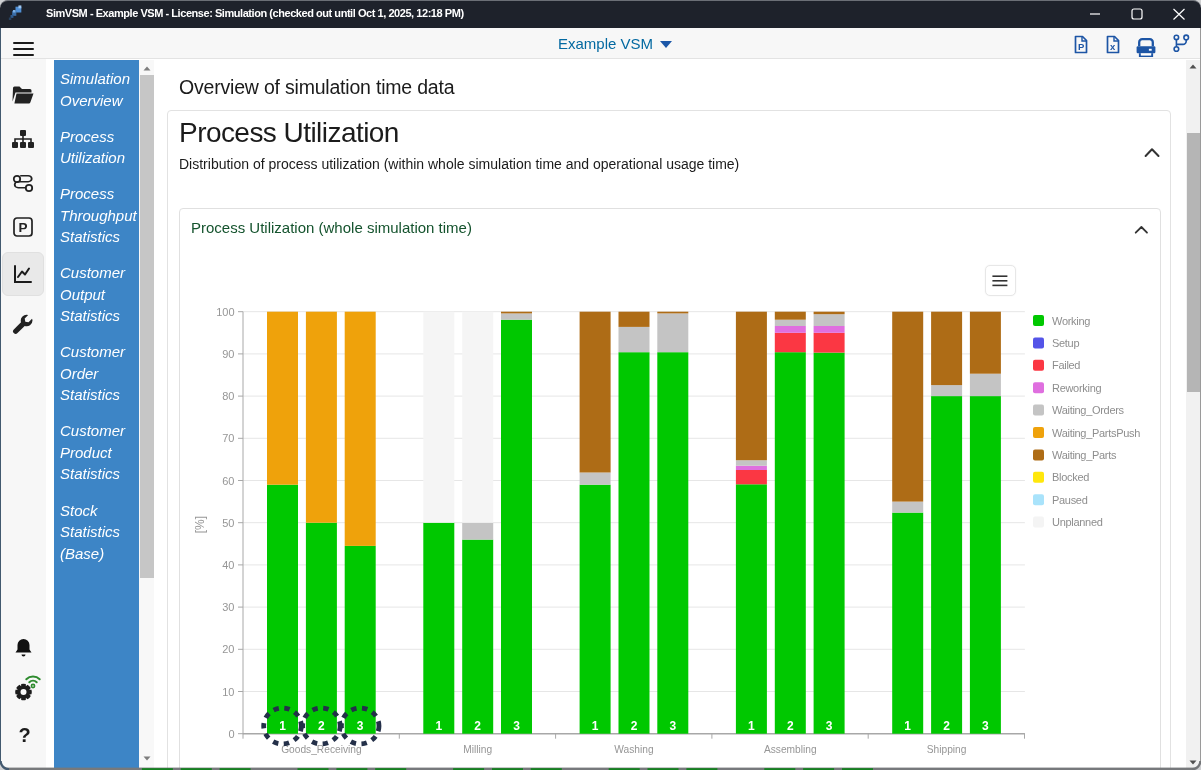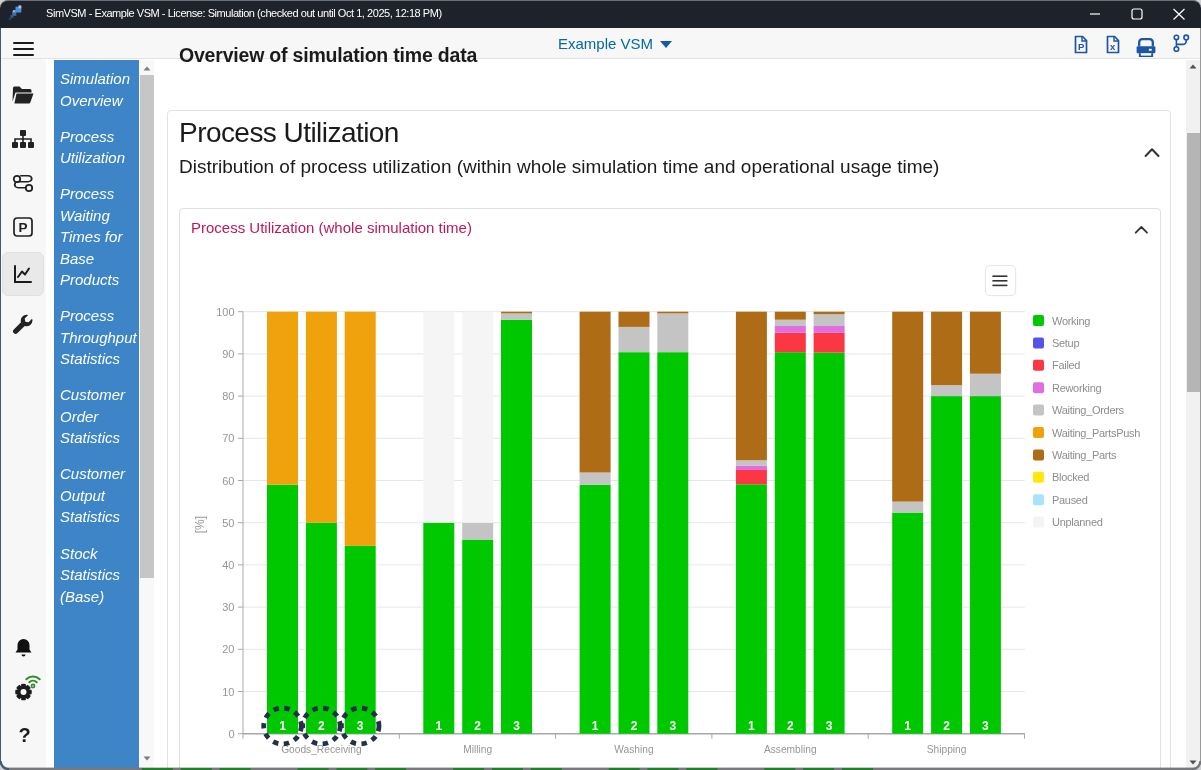--- a/index.html
+++ b/index.html
@@ -2,42 +2,42 @@
 <html><head>
 <meta charset="utf-8">
 <style>
   * { margin:0; padding:0; box-sizing:border-box; }
   html,body { width:1201px; height:770px; overflow:hidden; background:#cfd0d2; }
   body { font-family:"Liberation Sans", sans-serif; position:relative; }
   .abs { position:absolute; }
   
   #titlebar { left:0; top:0; width:1201px; height:28px; background:#1e222b;
     border-radius:8px 8px 0 0; border-top:1px solid #6b6f76; }
-  #titletext { left:26px; top:7px; color:#ffffff; font-size:11px; font-weight:400; letter-spacing:-0.45px;padding-left:20px; }
+  #titletext { left:26px; top:7px; color:#ffffff; font-size:11px; font-weight:700; letter-spacing:-0.45px;padding-left:20px; }
   
   #toolbar { left:0; top:28px; width:1201px; height:30.5px; background:#f7f7f7; border-bottom:1px solid #e3e3e3; }
   #appname { left:558px; top:35px; color:#0369a1; font-size:15px; font-weight:400; }
   
   #rail { left:0; top:58.5px; width:46px; height:711.5px; background:#f7f7f7; }
   #railsel { left:2px; top:252px; width:42px; height:44px; background:#e9e9e9; border:1px solid #e0e0e0; border-radius:6px; }
   
   #sidebar { left:54px; top:59.5px; width:93px; height:708px; background:#3d85c6; color:#fff;
      font-size:15px; padding:8.5px 0 0 6px;font-style:italic; }
   #sidebar .mi { line-height:21.5px; margin-bottom:14.6px; }
   
   #sbsc { left:139px; top:59.5px; width:15px; height:708px; background:#f8f8f8; }
   #sbsc .thumb { left:1px; top:15px; width:14px; height:503px; background:#c6c6c6; position:absolute;}
   
   #content { left:154px; top:58.5px; width:1031px; height:711.5px; background:#ffffff; }
-  #overview { left:179px; top:44px; font-size:19.5px; letter-spacing:-0.2px; color:#1b1b1b;font-weight:bold; }
+  #overview { left:179px; top:76px; font-size:19.5px; letter-spacing:-0.2px; color:#1b1b1b; }
   #card1 { left:167px; top:110px; width:1004px; height:700px; border:1px solid #e2e2e2; border-radius:4px; background:#fff;}
   #h1 { left:179px; top:117px; font-size:28px; letter-spacing:-0.55px; color:#1b1b1b; font-weight:400; }
-  #sub1 { left:179px; top:156px; font-size:19px; letter-spacing:0px; color:#1b1b1b; }
+  #sub1 { left:179px; top:156px; font-size:14px; letter-spacing:0px; color:#1b1b1b; }
   #card2 { left:179px; top:208px; width:982px; height:600px; border:1px solid #e0e0e0; border-radius:4px; background:#fff;}
-  #h2 { left:191px; top:219px; font-size:15px; color:#be185d; }
+  #h2 { left:191px; top:219px; font-size:15px; color:#14532d; }
   #menubtn { left:984.5px; top:264.5px; width:31px; height:31px; border:1px solid #e7e7e7; border-radius:5px; background:#fff; box-shadow:0 0 2px rgba(0,0,0,0.06); }
   
   #rsc { left:1185.5px; top:59.5px; width:15.5px; height:708px; background:#f1f1f1; }
   #rsc .thumb { left:1px; top:73.5px; width:14px; height:259px; background:#b5b5b5; position:absolute;}
   
   #edgeL { left:0; top:28px; width:1.3px; height:742px; background:#42596f; }
   #edgeR { left:1199.5px; top:28px; width:1.5px; height:742px; background:#9a9a9a; }
 </style>
 </head>
 <body>
@@ -135,24 +135,24 @@
       <path d="M17.3 9.3 A 9.5 9.5 0 0 1 30.7 9.3"></path>
       <path d="M20.3 12.3 A 5.3 5.3 0 0 1 27.7 12.3"></path>
     </g>
     <circle cx="24" cy="16" r="1.6" fill="none" stroke="#2e8b2e" stroke-width="1.6"></circle>
     <path d="M12.2 14.0 A8.3 8.3 0 0 1 16.8 14.0 L16.9 16.4 A6.1 6.1 0 0 1 16.8 16.3 L18.5 14.7 A8.3 8.3 0 0 1 21.8 18.0 L20.2 19.7 A6.1 6.1 0 0 1 20.1 19.6 L22.5 19.7 A8.3 8.3 0 0 1 22.5 24.3 L20.1 24.4 A6.1 6.1 0 0 1 20.2 24.3 L21.8 26.0 A8.3 8.3 0 0 1 18.5 29.3 L16.8 27.7 A6.1 6.1 0 0 1 16.9 27.6 L16.8 30.0 A8.3 8.3 0 0 1 12.2 30.0 L12.1 27.6 A6.1 6.1 0 0 1 12.2 27.7 L10.5 29.3 A8.3 8.3 0 0 1 7.2 26.0 L8.8 24.3 A6.1 6.1 0 0 1 8.9 24.4 L6.5 24.3 A8.3 8.3 0 0 1 6.5 19.7 L8.9 19.6 A6.1 6.1 0 0 1 8.8 19.7 L7.2 18.0 A8.3 8.3 0 0 1 10.5 14.7 L12.2 16.3 A6.1 6.1 0 0 1 12.1 16.4 Z M17.5 22.0 a3 3 0 1 0 -6 0 a3 3 0 1 0 6 0 Z" fill="#1c1c1c" fill-rule="evenodd"></path>
   </svg>
   <div class="abs" style="left:18.5px;top:723.5px;font-size:20px;font-weight:600;color:#1c1c1c;">?</div>
   <div class="abs" id="sidebar">
     <div class="mi">Simulation Overview</div>
     <div class="mi">Process Utilization</div>
-    <div class="mi">Process Waiting Times for Base Products</div>
     <div class="mi">Process Throughput Statistics</div>
+    <div class="mi">Customer Output Statistics</div>
     <div class="mi">Customer Order Statistics</div>
-    <div class="mi">Customer Output Statistics</div>
+    <div class="mi">Customer Product Statistics</div>
     <div class="mi">Stock Statistics (Base)</div>
   </div>
   <div class="abs" id="sbsc">
     <div class="thumb"></div>
     <svg style="position:absolute;left:3.5px;top:6.5px;" width="8" height="5" viewBox="0 0 8 5">
       <path d="M0.5 4.5 L4 0.5 L7.5 4.5 Z" fill="#7d7d7d"></path>
     </svg>
     <svg style="position:absolute;left:3.5px;top:696px;" width="8" height="5" viewBox="0 0 8 5">
       <path d="M0.5 0.5 L7.5 0.5 L4 4.5 Z" fill="#7d7d7d"></path>
     </svg>

